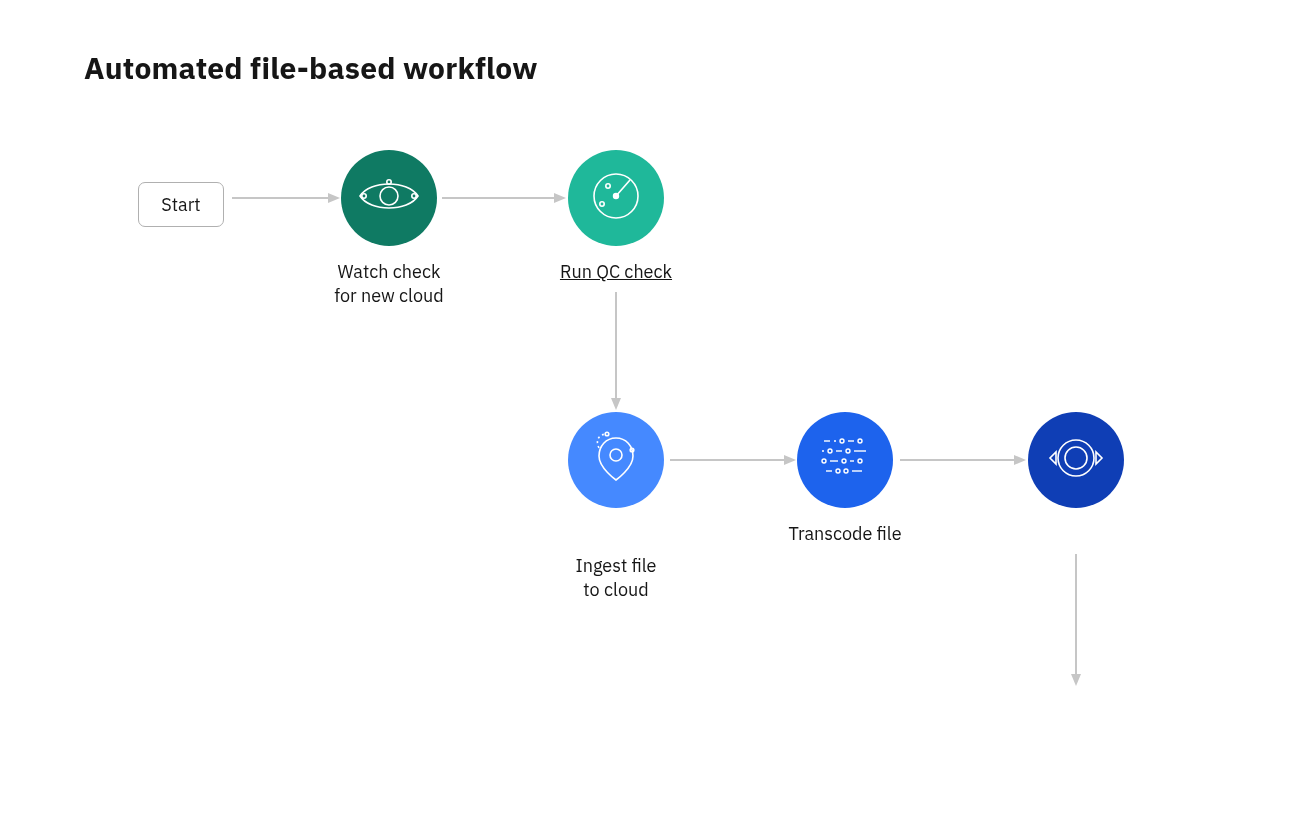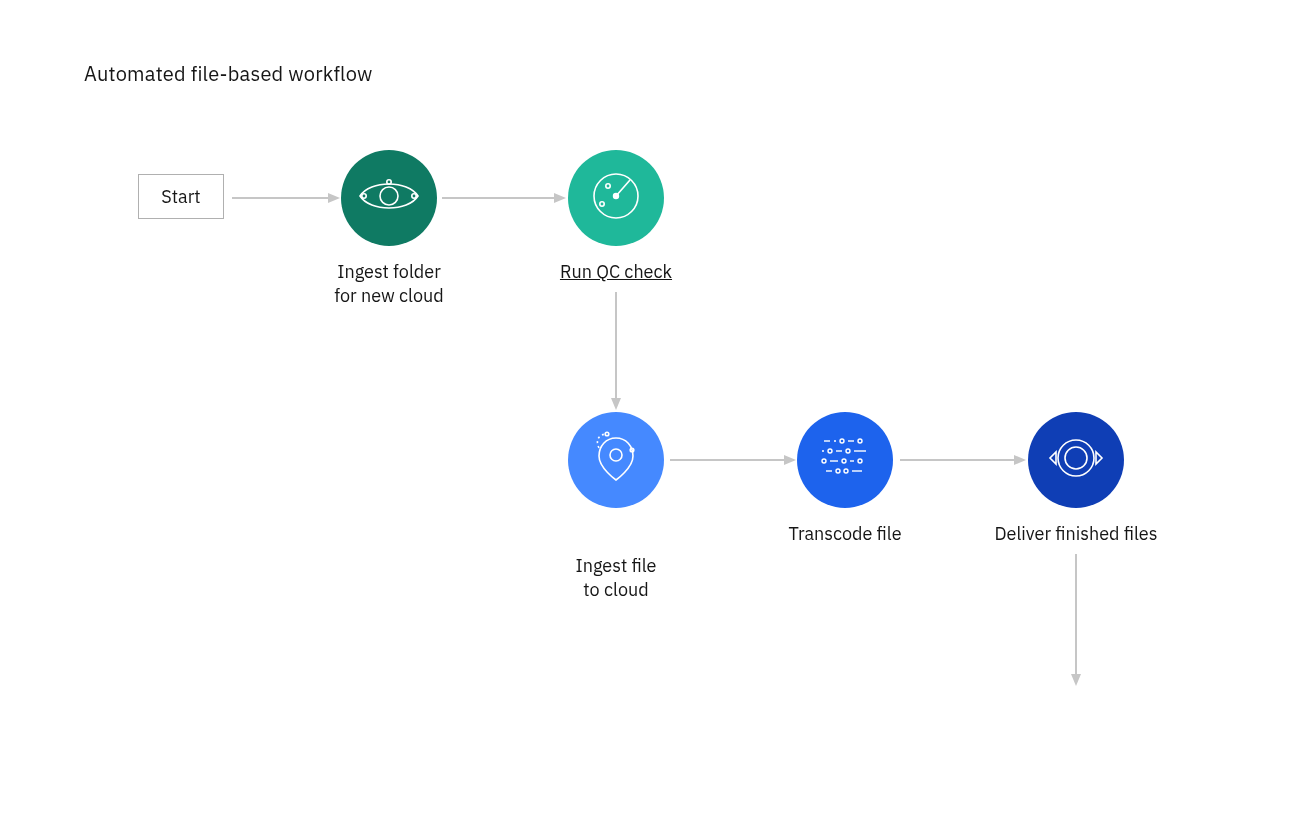--- a/index.html
+++ b/index.html
@@ -12,23 +12,23 @@
     color: #161616;
   }
   .canvas {
     position: relative;
     width: 1314px;
     height: 824px;
   }
   .title {
     position: absolute;
     left: 84px;
-    top: 60px;
-    font-size: 20px;
-    font-weight: 400;
+    top: 48px;
+    font-size: 30px;
+    font-weight: 700;
     letter-spacing: .2px;
   }
   .box {
     position: absolute;
     border: 1px solid #b0b0b0;
     background: #fff;
     font-size: 18px;
     padding: 10px 18px;
     text-align: center;
   }
@@ -62,39 +62,39 @@
     fill: #c6c6c6;
   }
 </style>
 </head>
 <body>
 
 <div class="canvas">
 
   <div class="title">Automated file-based workflow</div>
 
-  <div class="box" style="left:138px; top:174px; width:48px;">
+  <div class="box" style="left:138px; top:182px; width:48px;border-radius:7px;">
     <span>Start</span>
   </div>
 
   <div class="node-circle" style="left: 341px; top: 150px; background-color: rgb(15, 122, 99);">
     <span>
       <svg width="62" height="40" viewBox="0 0 62 40">
         <g fill="none" stroke="#ffffff" stroke-width="1.6">
           <path d="M2 20 C12 4, 50 4, 60 20 C50 36, 12 36, 2 20 Z"></path>
           <circle cx="31" cy="20" r="9"></circle>
           <circle cx="6" cy="20" r="2.2"></circle>
           <circle cx="56" cy="20" r="2.2"></circle>
           <circle cx="31" cy="6" r="2.2"></circle>
         </g>
       </svg>
     </span>
   </div>
   <div class="node-label" style="left:289px; top:260px;">
-    <span>Ingest folder</span><br>
+    <span>Watch check</span><br>
     <span>for new cloud</span>
   </div>
 
   <div class="node-circle" style="left: 568px; top: 150px; background-color: rgb(31, 184, 154);">
     <span>
       <svg width="56" height="56" viewBox="0 0 56 56">
         <g fill="none" stroke="#ffffff" stroke-width="1.6">
           <circle cx="28" cy="28" r="22"></circle>
           <line x1="28" y1="28" x2="42" y2="12"></line>
           <circle cx="28" cy="28" r="2.4" fill="#ffffff"></circle>
@@ -163,23 +163,20 @@
         <g fill="none" stroke="#ffffff" stroke-width="1.6">
           <circle cx="30" cy="27" r="11"></circle>
           <path d="M12 27 A18 18 0 0 1 48 27"></path>
           <path d="M48 27 A18 18 0 0 1 12 27"></path>
           <polygon points="10,21 10,33 4,27" fill="none"></polygon>
           <polygon points="50,21 50,33 56,27" fill="none"></polygon>
         </g>
       </svg>
     </span>
   </div>
-  <div class="node-label" style="left:976px; top:522px;">
-    <span>Deliver finished files</span>
-  </div>
 
 
   <svg class="arrow" style="left:232px; top:190px; width:110px; height:20px;">
     <line class="arrow-line" x1="0" y1="8" x2="96" y2="8"></line>
     <polygon class="arrow-head" points="96,3 108,8 96,13"></polygon>
   </svg>
 
   <svg class="arrow" style="left:442px; top:190px; width:126px; height:20px;">
     <line class="arrow-line" x1="0" y1="8" x2="112" y2="8"></line>
     <polygon class="arrow-head" points="112,3 124,8 112,13"></polygon>

